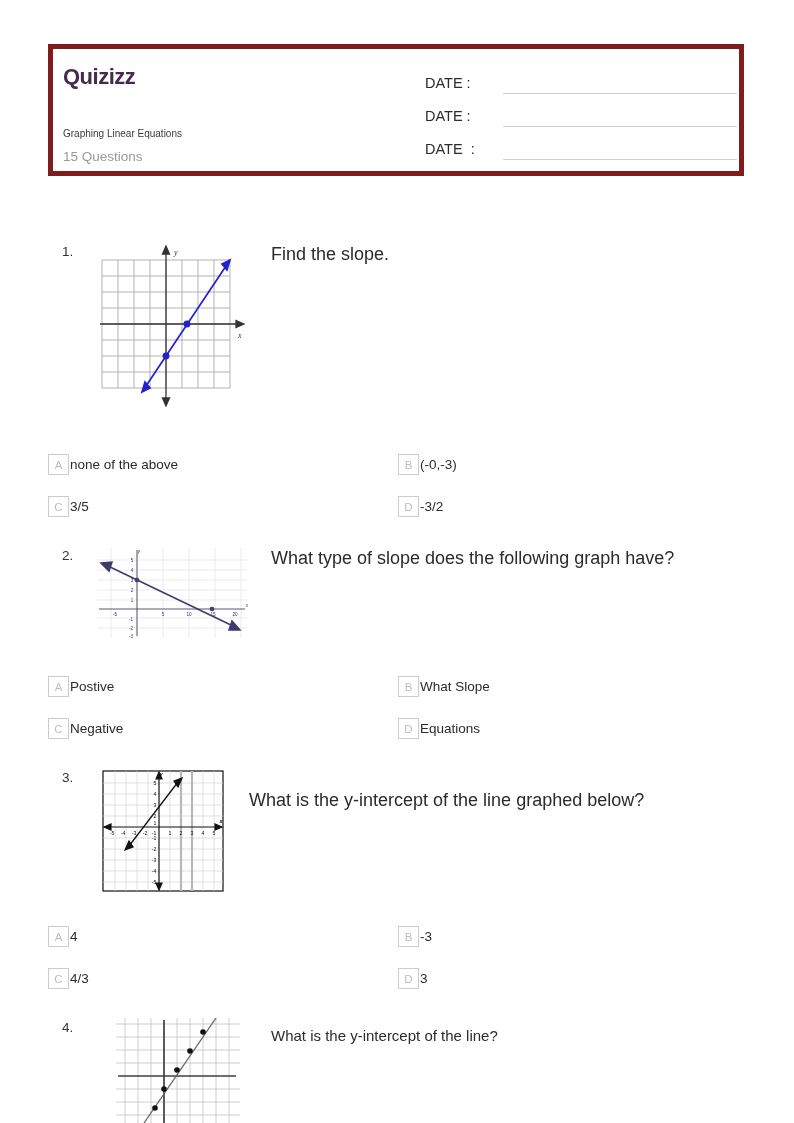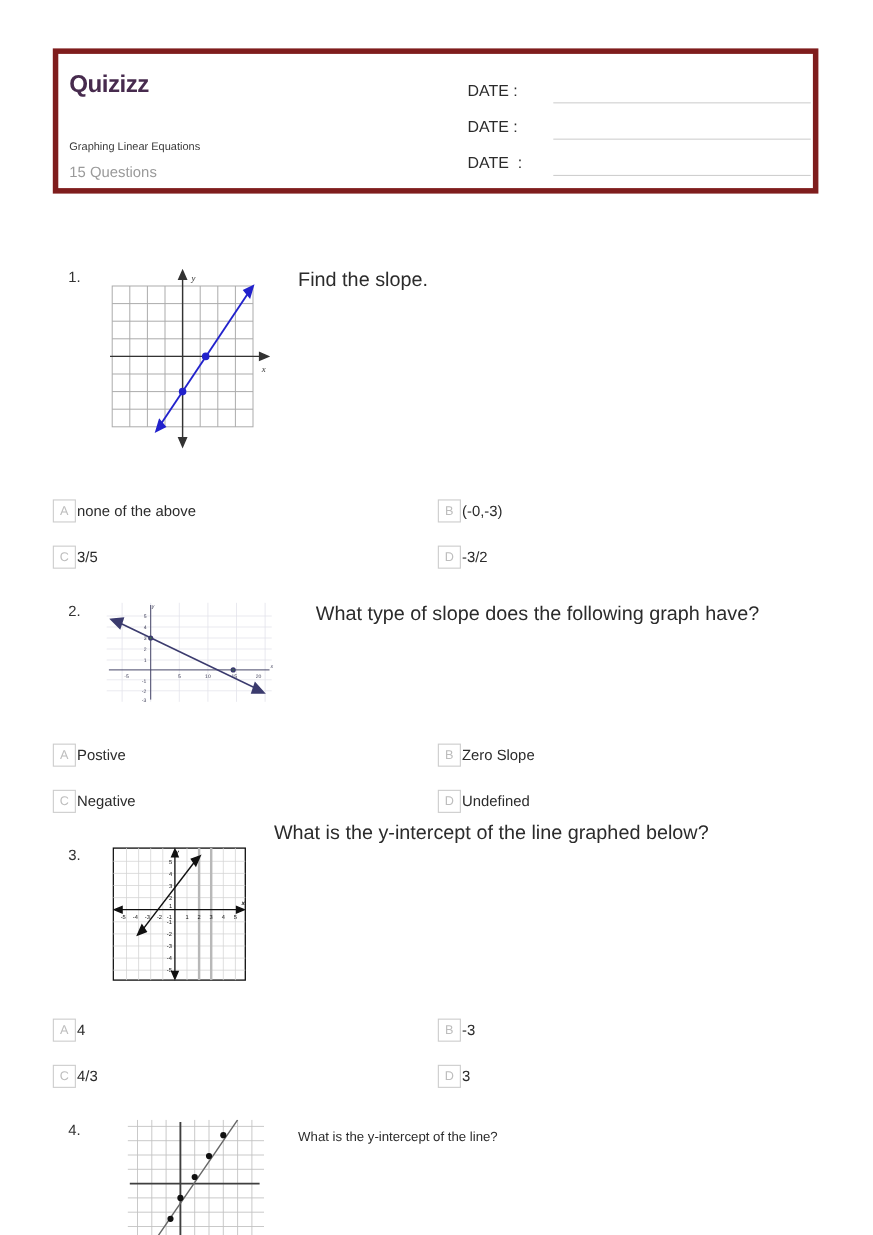--- a/index.html
+++ b/index.html
@@ -89,21 +89,21 @@
     font-size: 13.5px;
     color: #333;
   }
   .q-text {
     position: absolute;
     font-size: 18px;
     color: #2b2b2b;
     line-height: 1.3;
   }
   .q-text.small {
-    font-size: 12px;
+    font-size: 15px;
   }
   .q-graph {
     position: absolute;
   }
 
   
   .opt {
     position: absolute;
     display: flex;
     align-items: center;
@@ -212,21 +212,21 @@
     <span class="opt-text">3/5</span>
   </div>
   <div class="opt" style="left:398px; top:496px;">
     <span class="opt-box">D</span>
     <span class="opt-text">-3/2</span>
   </div>
 </div>
 
 <div class="question">
   <div class="q-number" style="top:548px;">2.</div>
-  <div class="q-text" style="left:271px; top:547px;margin-left:16px;">What type of slope does the following graph have?</div>
+  <div class="q-text" style="left:271px; top:547px;">What type of slope does the following graph have?</div>
 
   <div class="q-graph" style="left:95px; top:546px;">
     <svg width="154" height="94" viewBox="0 0 154 94">
       <rect x="0" y="0" width="154" height="94" fill="#ffffff"></rect>
 
       <g stroke="#e3e3ea" stroke-width="0.7" fill="none">
         <line x1="16" y1="2" x2="16" y2="92"></line>
         <line x1="42" y1="2" x2="42" y2="92"></line>
         <line x1="68" y1="2" x2="68" y2="92"></line>
         <line x1="94" y1="2" x2="94" y2="92"></line>
@@ -273,35 +273,35 @@
       </g>
     </svg>
   </div>
 
   <div class="opt" style="left:48px; top:676px;">
     <span class="opt-box">A</span>
     <span class="opt-text">Postive</span>
   </div>
   <div class="opt" style="left:398px; top:676px;">
     <span class="opt-box">B</span>
-    <span class="opt-text">Zero Slope</span>
+    <span class="opt-text">What Slope</span>
   </div>
   <div class="opt" style="left:48px; top:718px;">
     <span class="opt-box">C</span>
     <span class="opt-text">Negative</span>
   </div>
   <div class="opt" style="left:398px; top:718px;">
     <span class="opt-box">D</span>
-    <span class="opt-text">Undefined</span>
+    <span class="opt-text">Equations</span>
   </div>
 </div>
 
 <div class="question">
   <div class="q-number" style="top:770px;">3.</div>
-  <div class="q-text" style="left:249px; top:746px;">What is the y-intercept of the line graphed below?</div>
+  <div class="q-text" style="left:249px; top:789px;">What is the y-intercept of the line graphed below?</div>
 
   <div class="q-graph" style="left:102px; top:770px;">
     <svg width="122" height="122" viewBox="0 0 122 122">
       <rect x="1" y="1" width="120" height="120" fill="#ffffff" stroke="#111111" stroke-width="1.2"></rect>
 
       <g stroke="#d4d4d4" stroke-width="0.7" fill="none">
         <line x1="13" y1="1" x2="13" y2="121"></line>
         <line x1="24" y1="1" x2="24" y2="121"></line>
         <line x1="35" y1="1" x2="35" y2="121"></line>
         <line x1="46" y1="1" x2="46" y2="121"></line>

